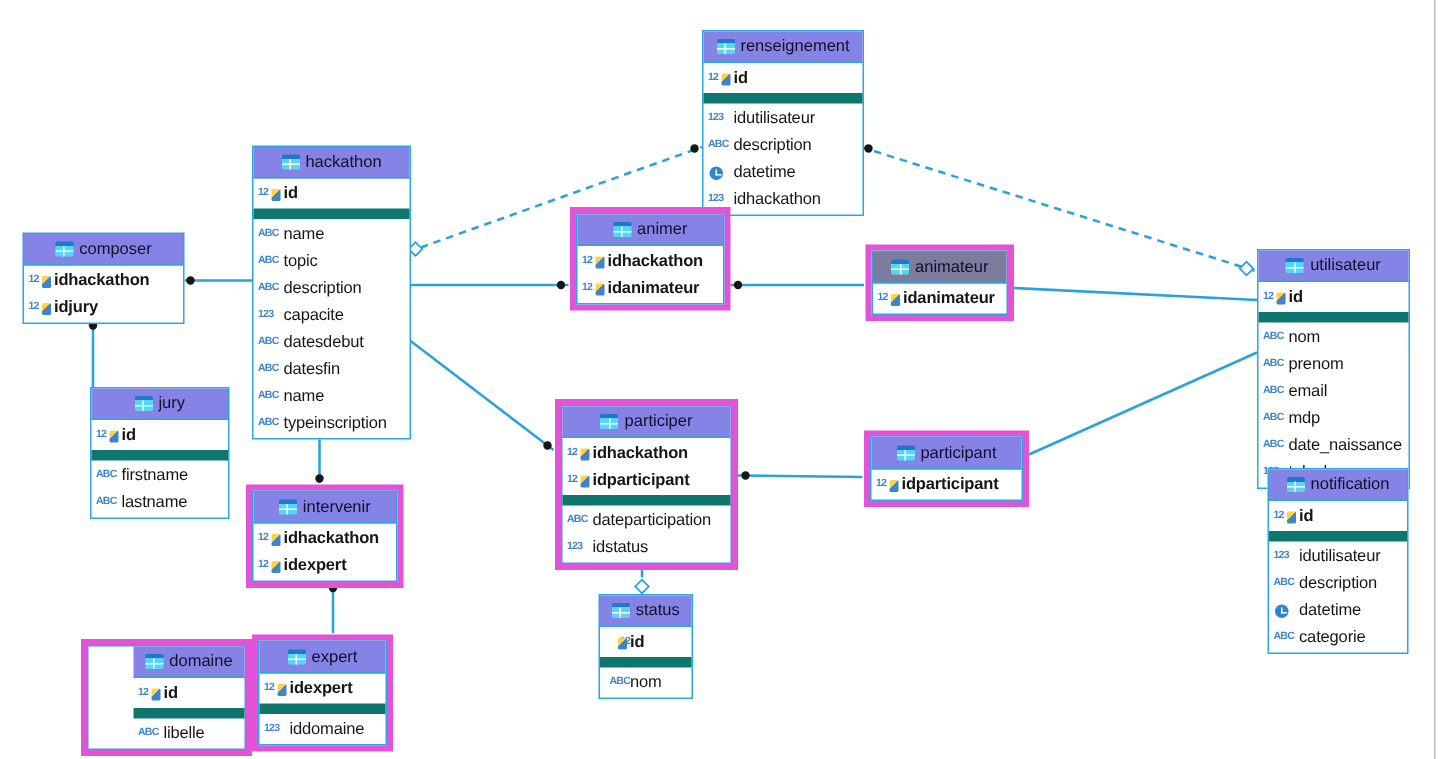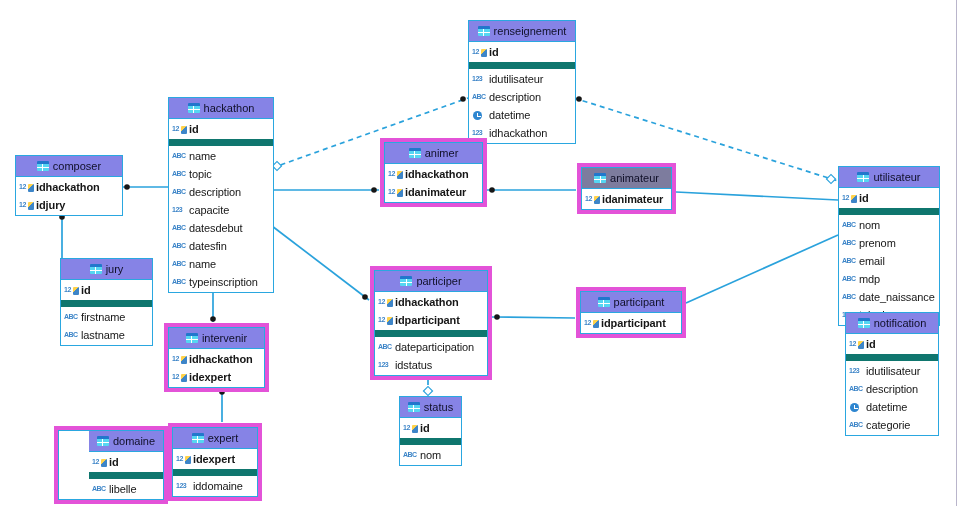--- a/index.html
+++ b/index.html
@@ -308,21 +308,21 @@
         <span class="tbl-icon"></span>
         <span class="ttl">participant</span>
       </div>
       <div class="sec pks">
         <div class="row pkr">
           <span class="ic ic-number-key"></span>
           <span class="nm">idparticipant</span>
         </div>
       </div>
     </div>
-    <div class="table" style="left: 399px; top: 396px; width: 61px;">
+    <div class="table" style="left: 399px; top: 396px; width: 61px; text-align: right;">
       <div class="hdr">
         <span class="tbl-icon"></span>
         <span class="ttl">status</span>
       </div>
       <div class="sec pks">
         <div class="row pkr">
           <span class="ic ic-number-key"></span>
           <span class="nm">id</span>
         </div>
       </div>

